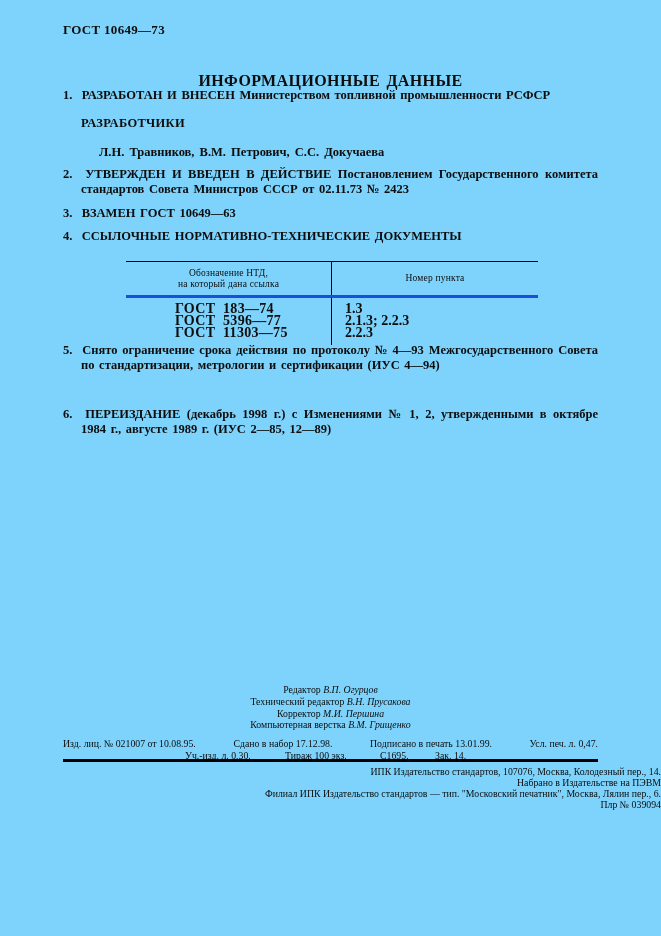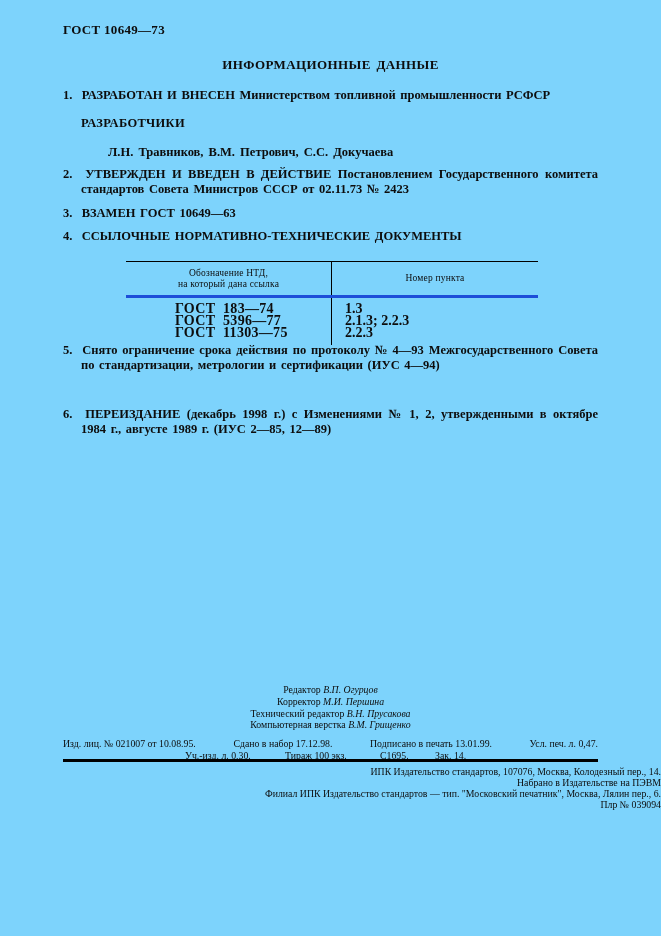--- a/index.html
+++ b/index.html
@@ -15,40 +15,40 @@
     position: relative;
     width: 661px; height: 936px;
     background: #7dd3fc;
   }
   
   .doc-number {
     position: absolute; top: 22px; left: 63px;
     font-size: 13px; font-weight: 700; letter-spacing: 0.3px;
   }
   .main-title {
-    position: absolute; top: 57px; left: 0; width: 100%;
-    text-align: center; font-size: 13px; font-weight: 700;
+    position: absolute; top: 72px; left: 0; width: 100%;
+    text-align: center; font-size: 16px; font-weight: 700;
     letter-spacing: 0.4px; word-spacing: 2px;
   }
   
   .item {
     position: absolute; left: 63px; right: 63px;
     font-size: 12.5px; font-weight: 700; line-height: 15px;
     text-align: justify;
     padding-left: 18px; text-indent: -18px;
     word-spacing: 1.5px;
   }
   .item .num { display: inline; }
   .item-1 { top: 88px; }
   .dev-heading {
     position: absolute; top: 116px; left: 81px;
     font-size: 12.5px; font-weight: 700; letter-spacing: 0.3px;
   }
   .dev-names {
-    position: absolute; top: 145px; left: 108px;
+    position: absolute; top: 145px; left: 99px;
     font-size: 12.5px; font-weight: 700; word-spacing: 2px;
   }
   .item-2 { top: 167px; }
   .item-3 { top: 206px; }
   .item-4 { top: 229px; }
   .item-5 { top: 343px; }
   .item-6 { top: 407px; }
   
   .ref-table {
     position: absolute; top: 261px; left: 126px; width: 412px;
@@ -139,22 +139,22 @@
       </div>
     </div>
   </div>
 
   <div class="item item-5"><span class="num">5.</span>&nbsp;&nbsp;<span>Снято ограничение срока действия по протоколу № 4—93 Межгосударственного Совета по стан­дартизации, метрологии и сертификации (ИУС 4—94)</span></div>
 
   <div class="item item-6"><span class="num">6.</span>&nbsp;&nbsp;<span>ПЕРЕИЗДАНИЕ (декабрь 1998 г.) с Изменениями № 1, 2, утвержденными в октябре 1984 г., августе 1989 г. (ИУС 2—85, 12—89)</span></div>
 
   <div class="credits">
     <div><span>Редактор</span> <span class="credit-name">В.П. Огурцов</span></div>
+    <div><span>Технический редактор</span> <span class="credit-name">В.Н. Прусакова</span></div>
     <div><span>Корректор</span> <span class="credit-name">М.И. Першина</span></div>
-    <div><span>Технический редактор</span> <span class="credit-name">В.Н. Прусакова</span></div>
     <div><span>Компьютерная верстка</span> <span class="credit-name">В.М. Грищенко</span></div>
   </div>
 
   <div class="imprint imprint-1">
     <span>Изд. лиц. № 021007 от 10.08.95.</span>
     <span>Сдано в набор 17.12.98.</span>
     <span>Подписано в печать 13.01.99.</span>
     <span>Усл. печ. л. 0,47.</span>
   </div>
 

